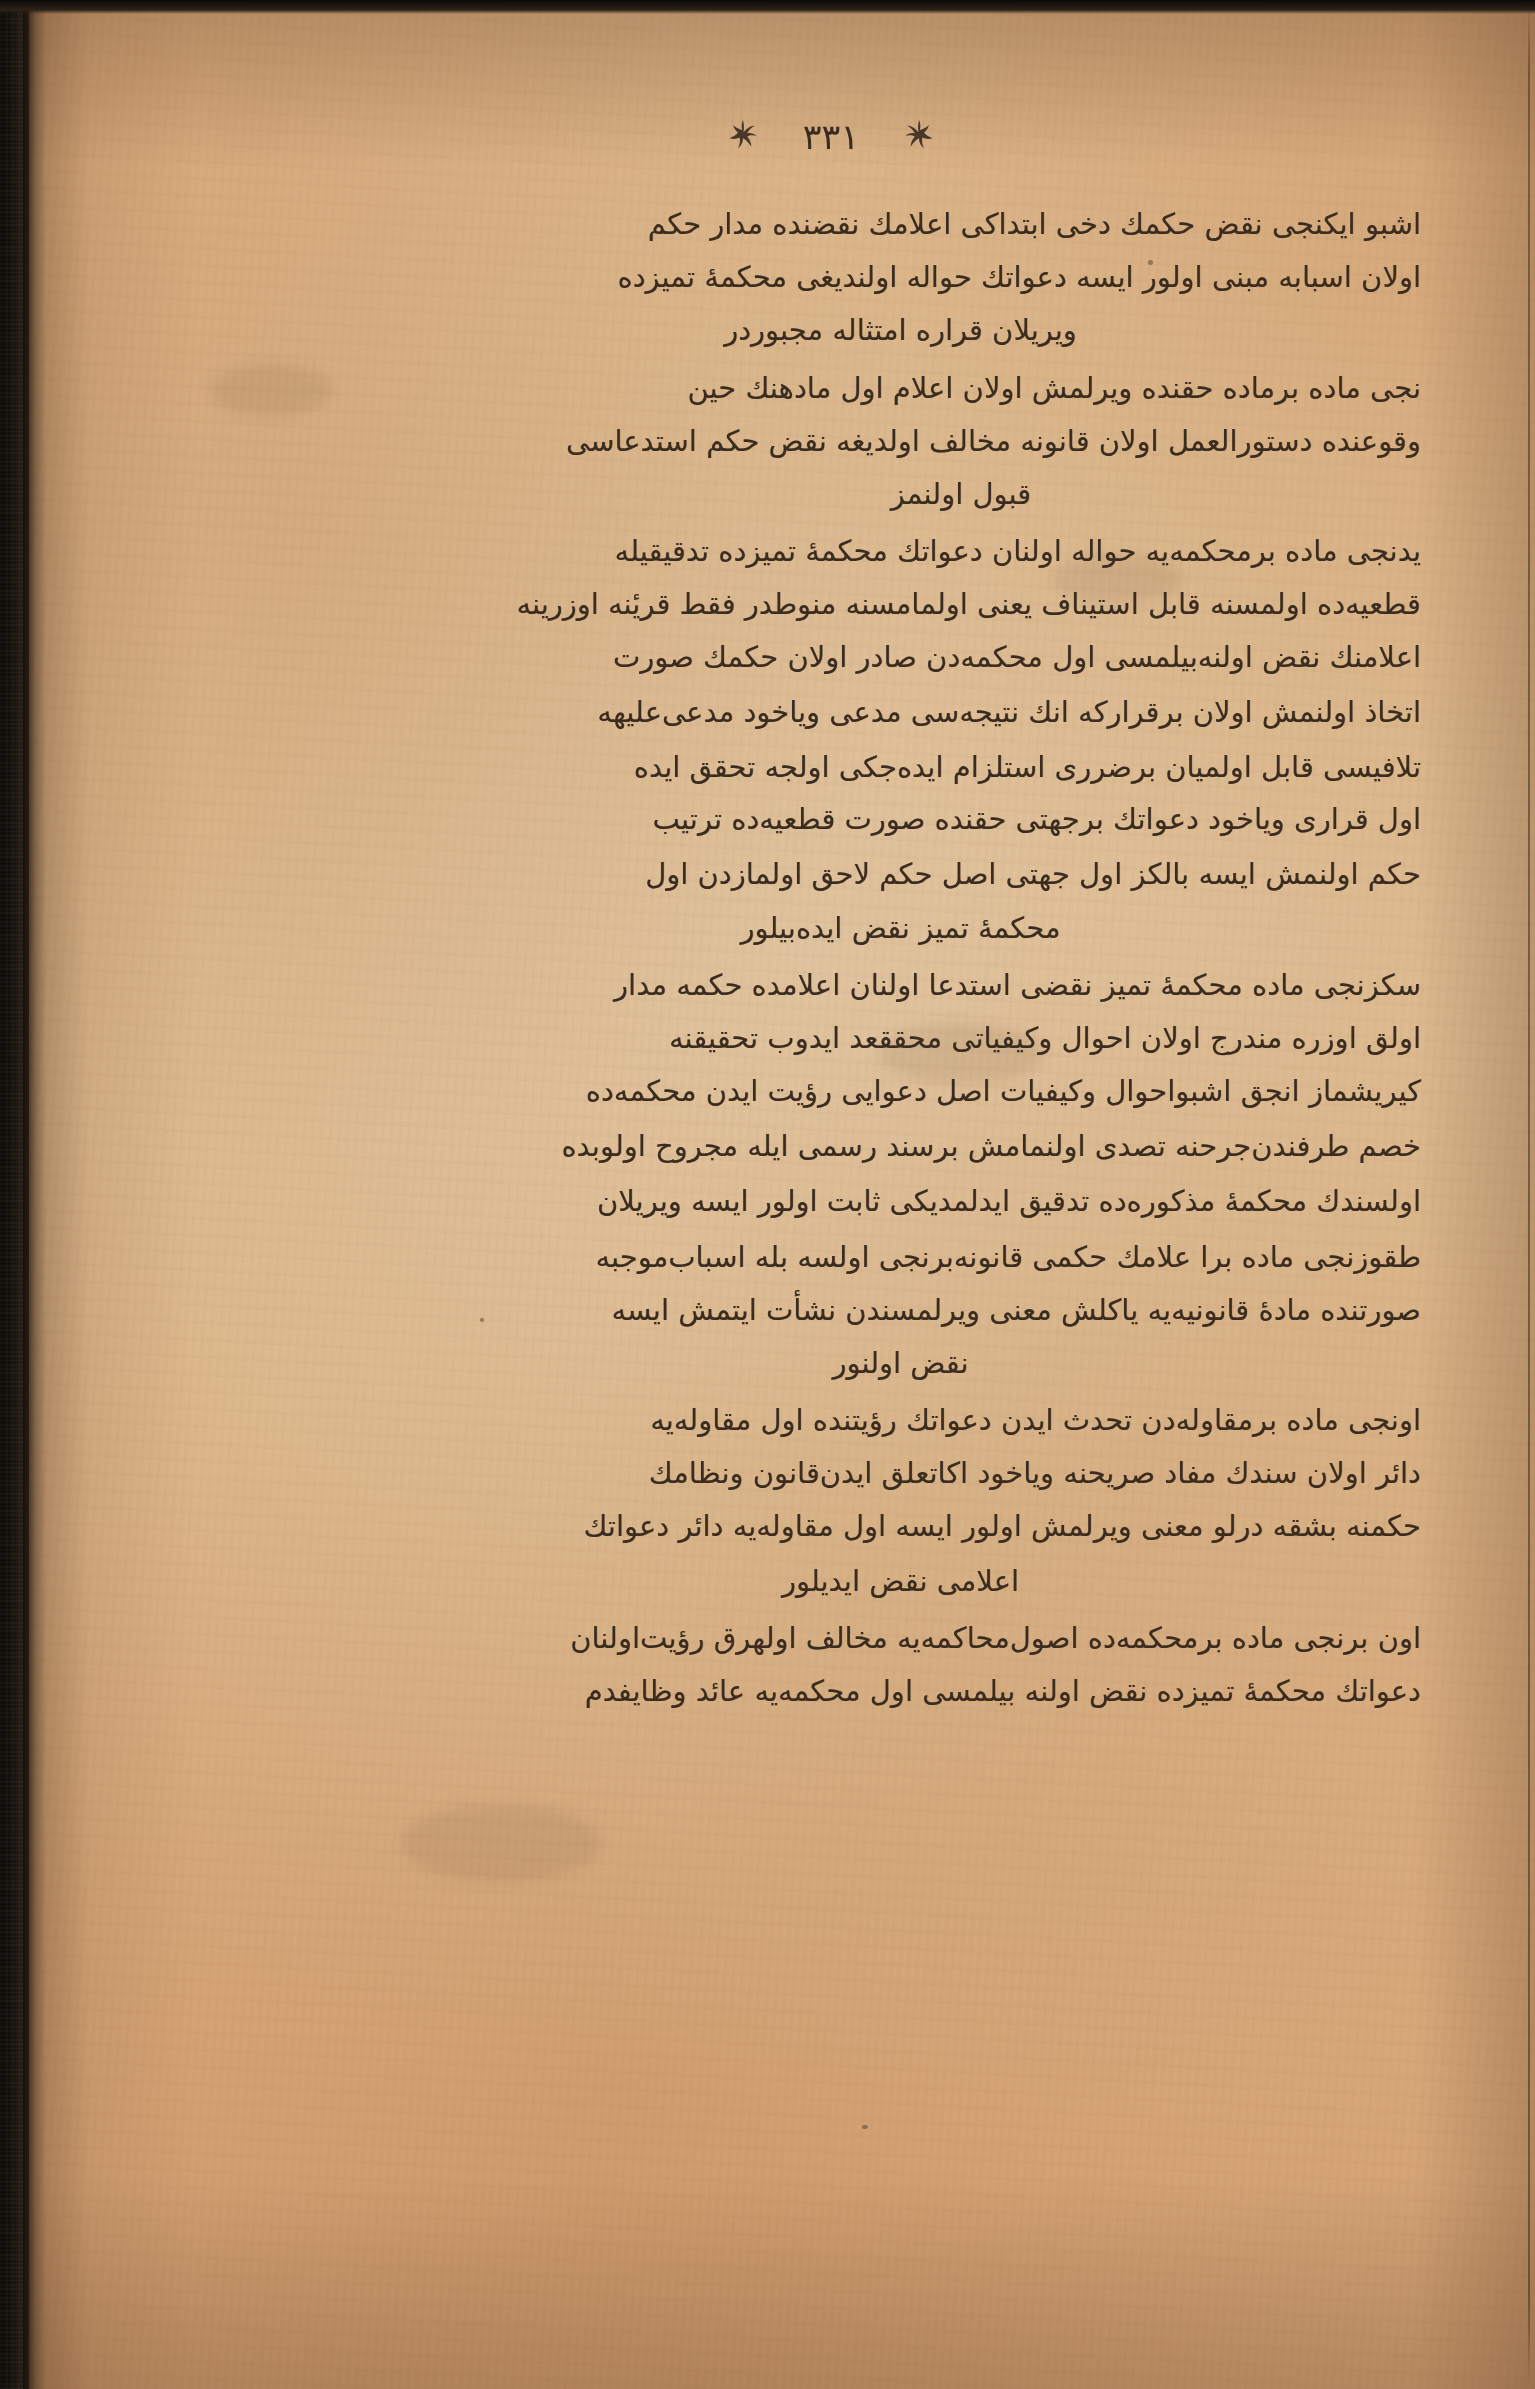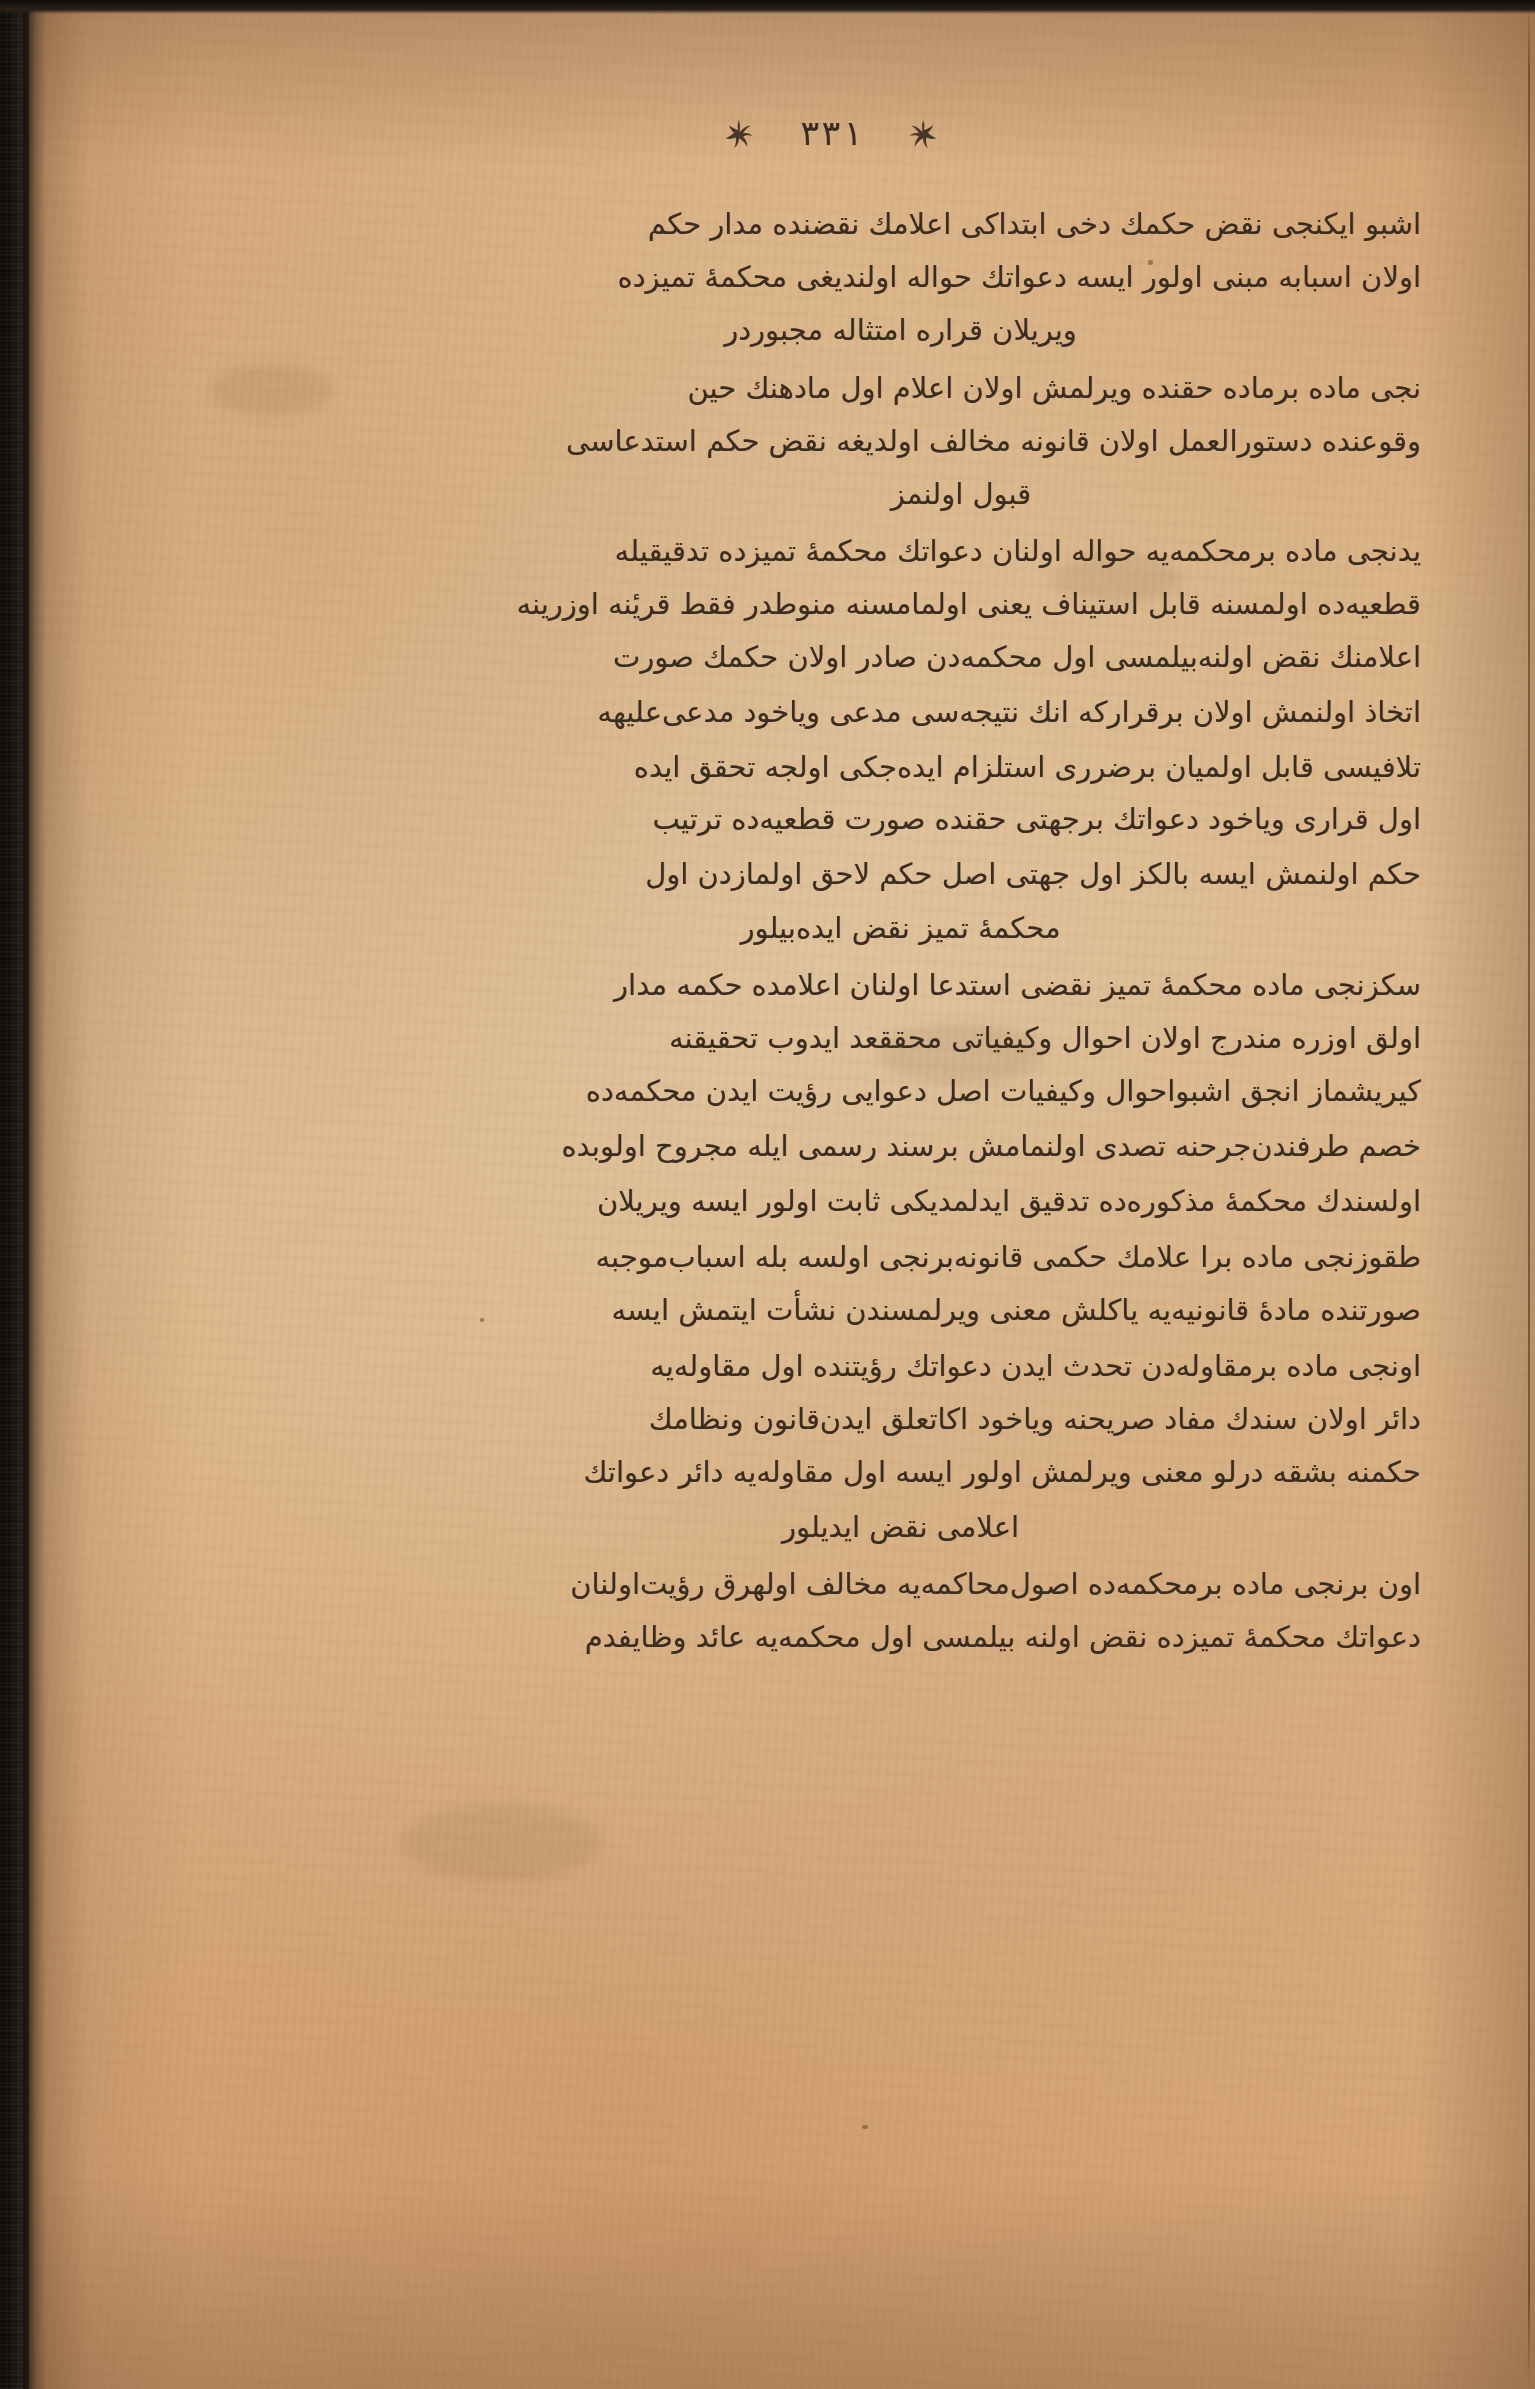--- a/index.html
+++ b/index.html
@@ -141,21 +141,21 @@
   .running-head {
     display: flex;
     align-items: center;
     justify-content: center;
     gap: 40px;
     height: 61px;
     margin-bottom: 19px;
     padding-right: 35px;
   }
   .folio {
-    font-family: Liberation Mono, monospace;
+    font-family: Liberation Sans, sans-serif;
     font-size: 35px;
     letter-spacing: 1.7px;
     color: #3a2c20;
     line-height: 1;
     transform: translateY(1.7px);
   }
   .ornament {
     width: 40px;
     height: 40px;
     color: #4a3729;
@@ -328,20 +328,23 @@
             <span>اولسندك محكمهٔ مذکوره‌ده تدقیق ایدلمدیکی ثابت اولور ایسه ویریلان</span>
           </div>
         </div>
         <div class="para">
           <div class="line article">
             <span>طقوزنجی ماده     برا علامك حكمی قانونه‌برنجی اولسه بله اسباب‌موجبه</span>
           </div>
           <div class="line">
             <span>صورتنده مادهٔ قانونیه‌یه یاکلش معنی ویرلمسندن نشأت ایتمش ایسه</span>
           </div>
+          <div class="line tail">
+            <span>نقض اولنور</span>
+          </div>
         </div>
         <div class="para">
           <div class="line article">
             <span>اونجی ماده     برمقاوله‌دن تحدث ایدن دعواتك رؤیتنده اول مقاوله‌یه</span>
           </div>
           <div class="line">
             <span>دائر اولان سندك مفاد صریحنه ویاخود اکا‌تعلق ایدن‌قانون ونظامك</span>
           </div>
           <div class="line">
             <span>حكمنه بشقه درلو معنی ویرلمش اولور ایسه اول مقاوله‌یه دائر دعواتك</span>

